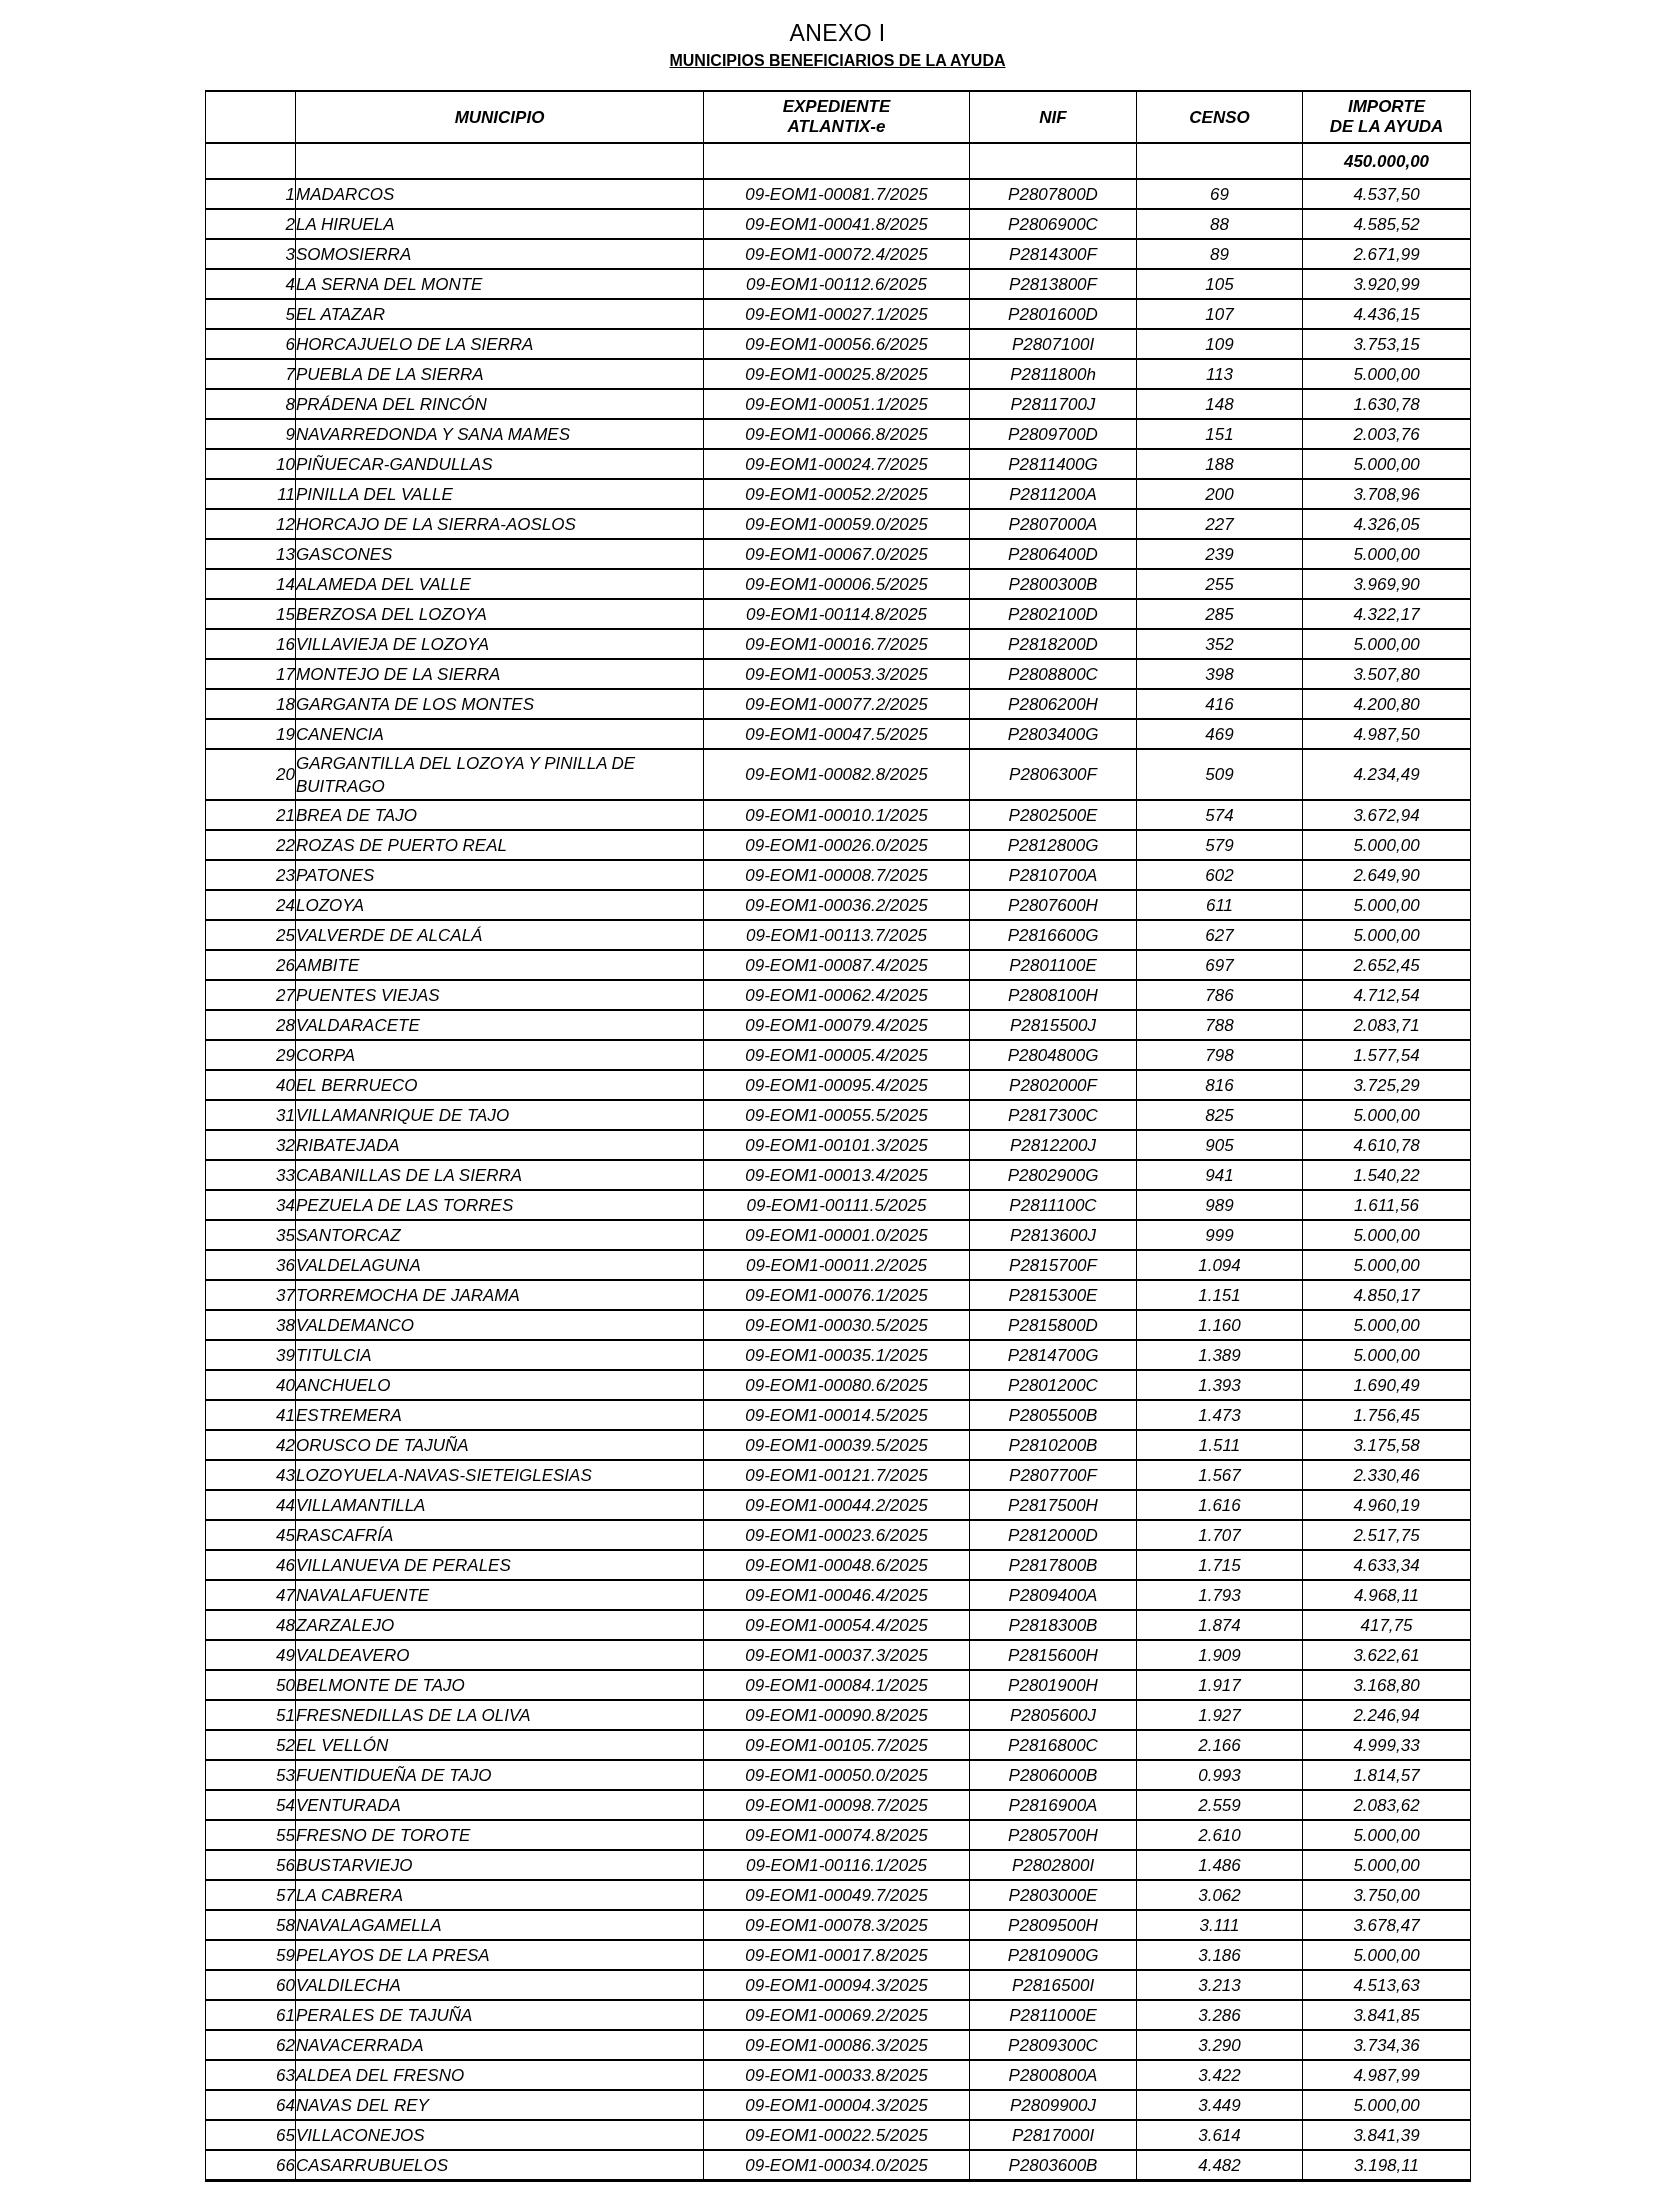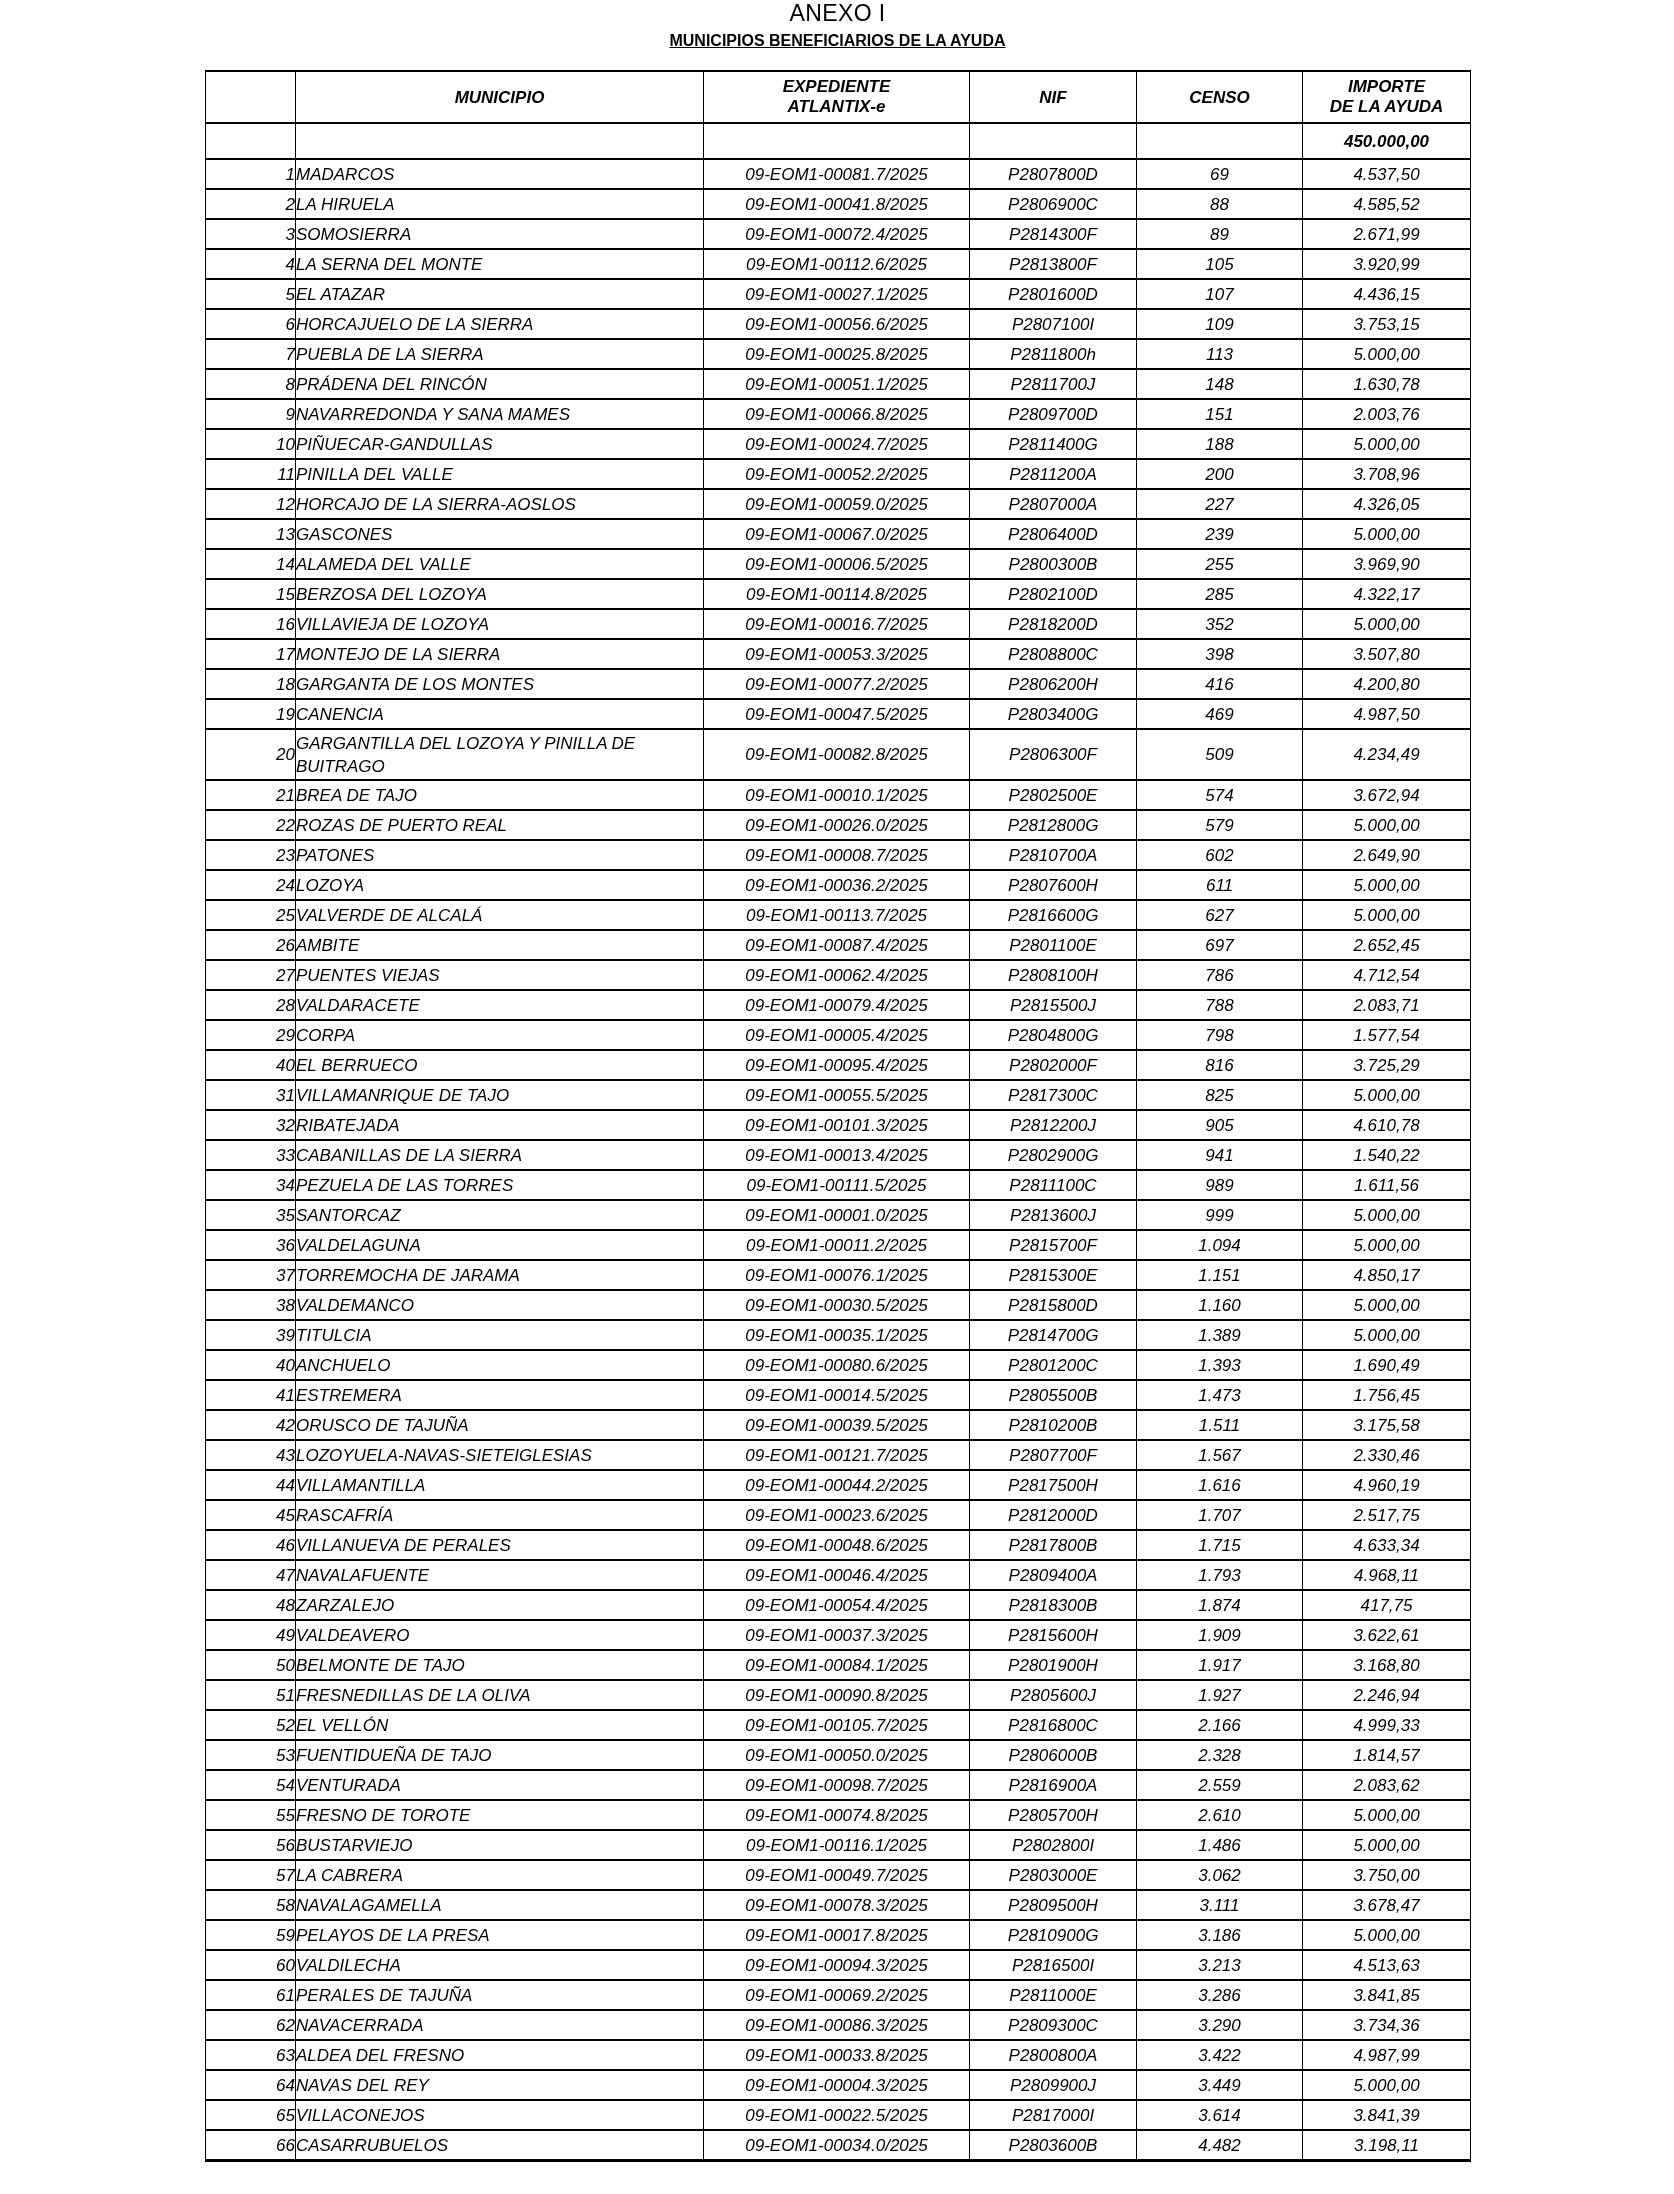--- a/index.html
+++ b/index.html
@@ -5,20 +5,21 @@
   html,body { margin:0; padding:0; background:#ffffff; }
   .page {
     position: relative;
     width: 1675px;
     height: 2194px;
     background: #ffffff;
     color: #000000;
     font-family: "Liberation Sans", sans-serif;
   }
   .title {
+    padding-top: 20px;
     text-align: center;
     font-size: 23px;
     font-weight: normal;
     letter-spacing: 0.4px;
     margin: 0;
   }
   .subtitle {
     text-align: center;
     font-size: 16px;
     font-weight: bold;
@@ -516,21 +517,21 @@
           <td class="col-exp">09-EOM1-00105.7/2025</td>
           <td class="col-nif">P2816800C</td>
           <td class="col-censo">2.166</td>
           <td class="col-imp">4.999,33</td>
         </tr>
         <tr>
           <td class="col-idx">53</td>
           <td class="col-mun">FUENTIDUEÑA DE TAJO</td>
           <td class="col-exp">09-EOM1-00050.0/2025</td>
           <td class="col-nif">P2806000B</td>
-          <td class="col-censo">2.328</td>
+          <td class="col-censo">0.993</td>
           <td class="col-imp">1.814,57</td>
         </tr>
         <tr>
           <td class="col-idx">54</td>
           <td class="col-mun">VENTURADA</td>
           <td class="col-exp">09-EOM1-00098.7/2025</td>
           <td class="col-nif">P2816900A</td>
           <td class="col-censo">2.559</td>
           <td class="col-imp">2.083,62</td>
         </tr>

